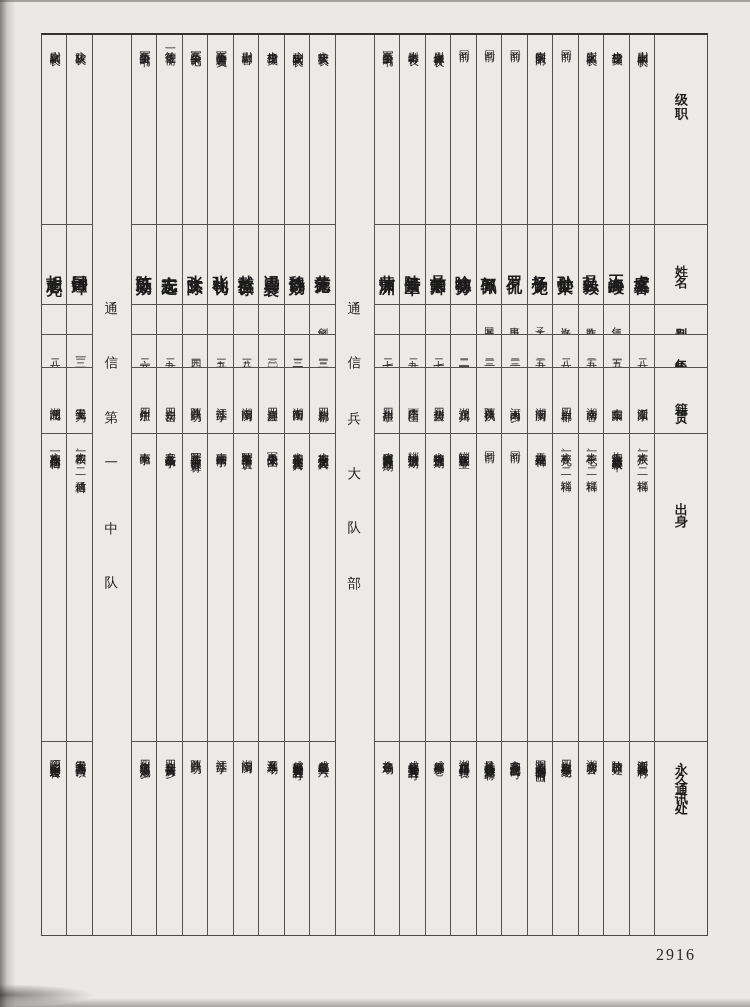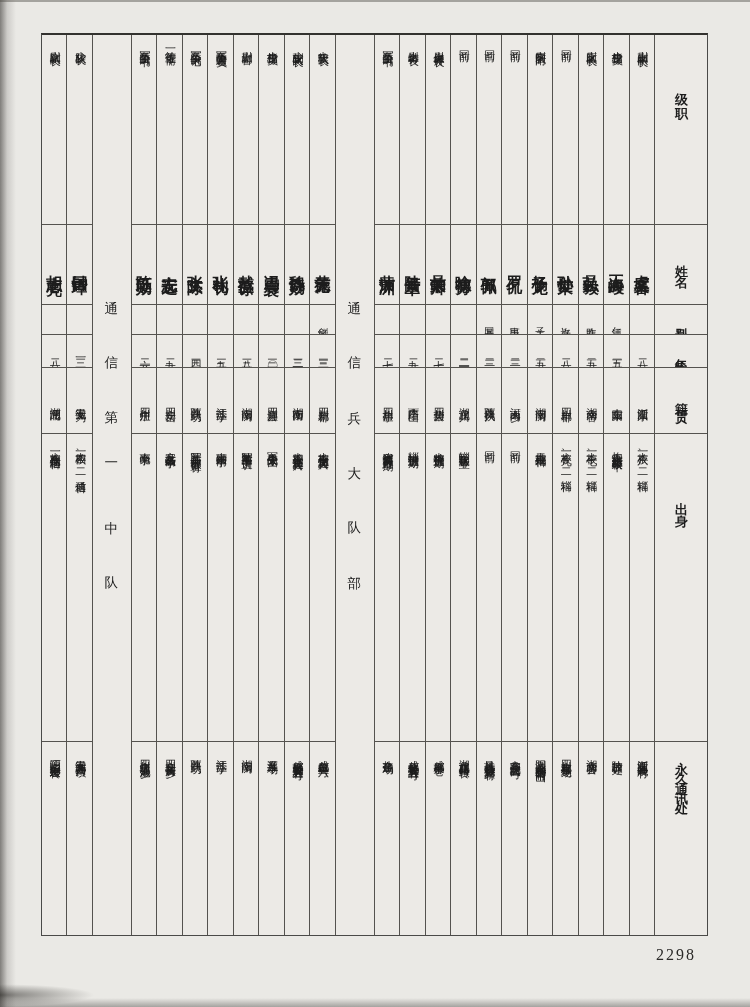--- a/index.html
+++ b/index.html
@@ -603,15 +603,15 @@
         </div>
         <div class="cell c-origin">
           <span class="vtext">本校一八期通信科</span>
         </div>
         <div class="cell c-address">
           <span class="vtext">沔阳彭家场彭宏发转</span>
         </div>
       </div>
     </div>
 
-  <div class="pagenum">2298</div>
+  <div class="pagenum">2916</div>
   <div class="smudge"></div>
 </div>
 
 </body></html>

